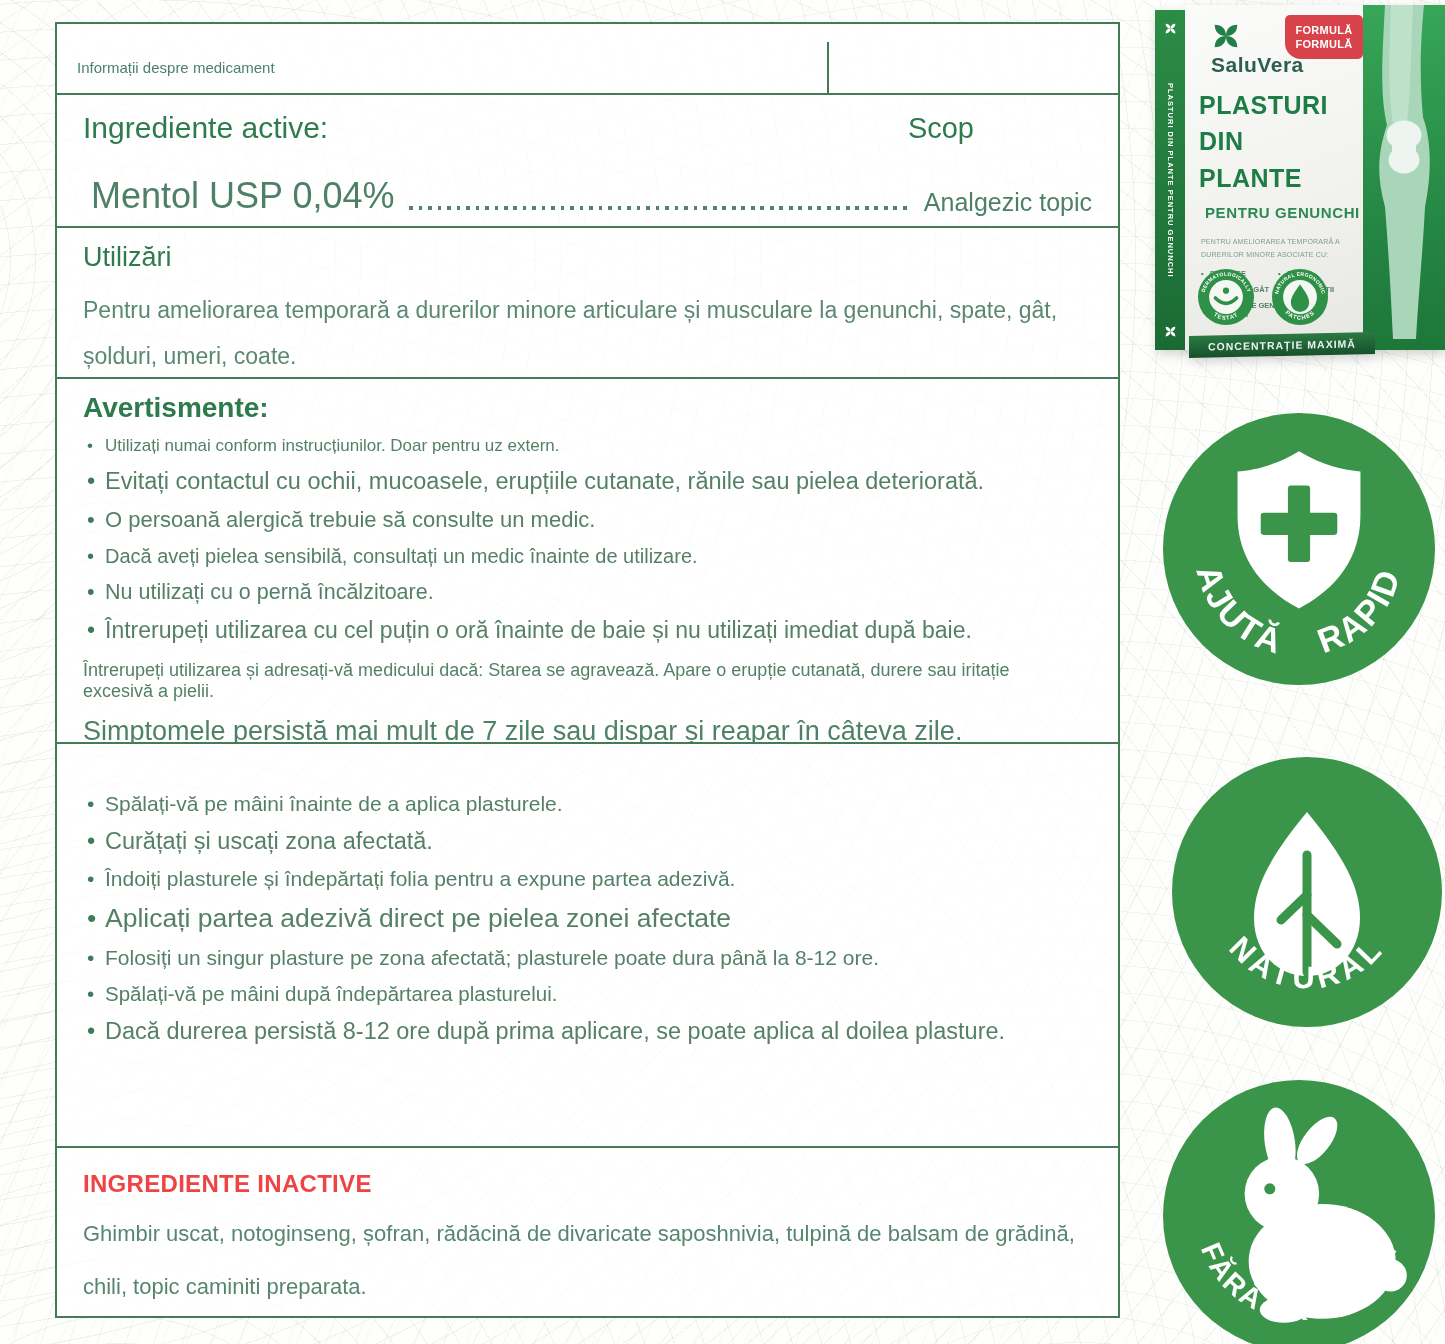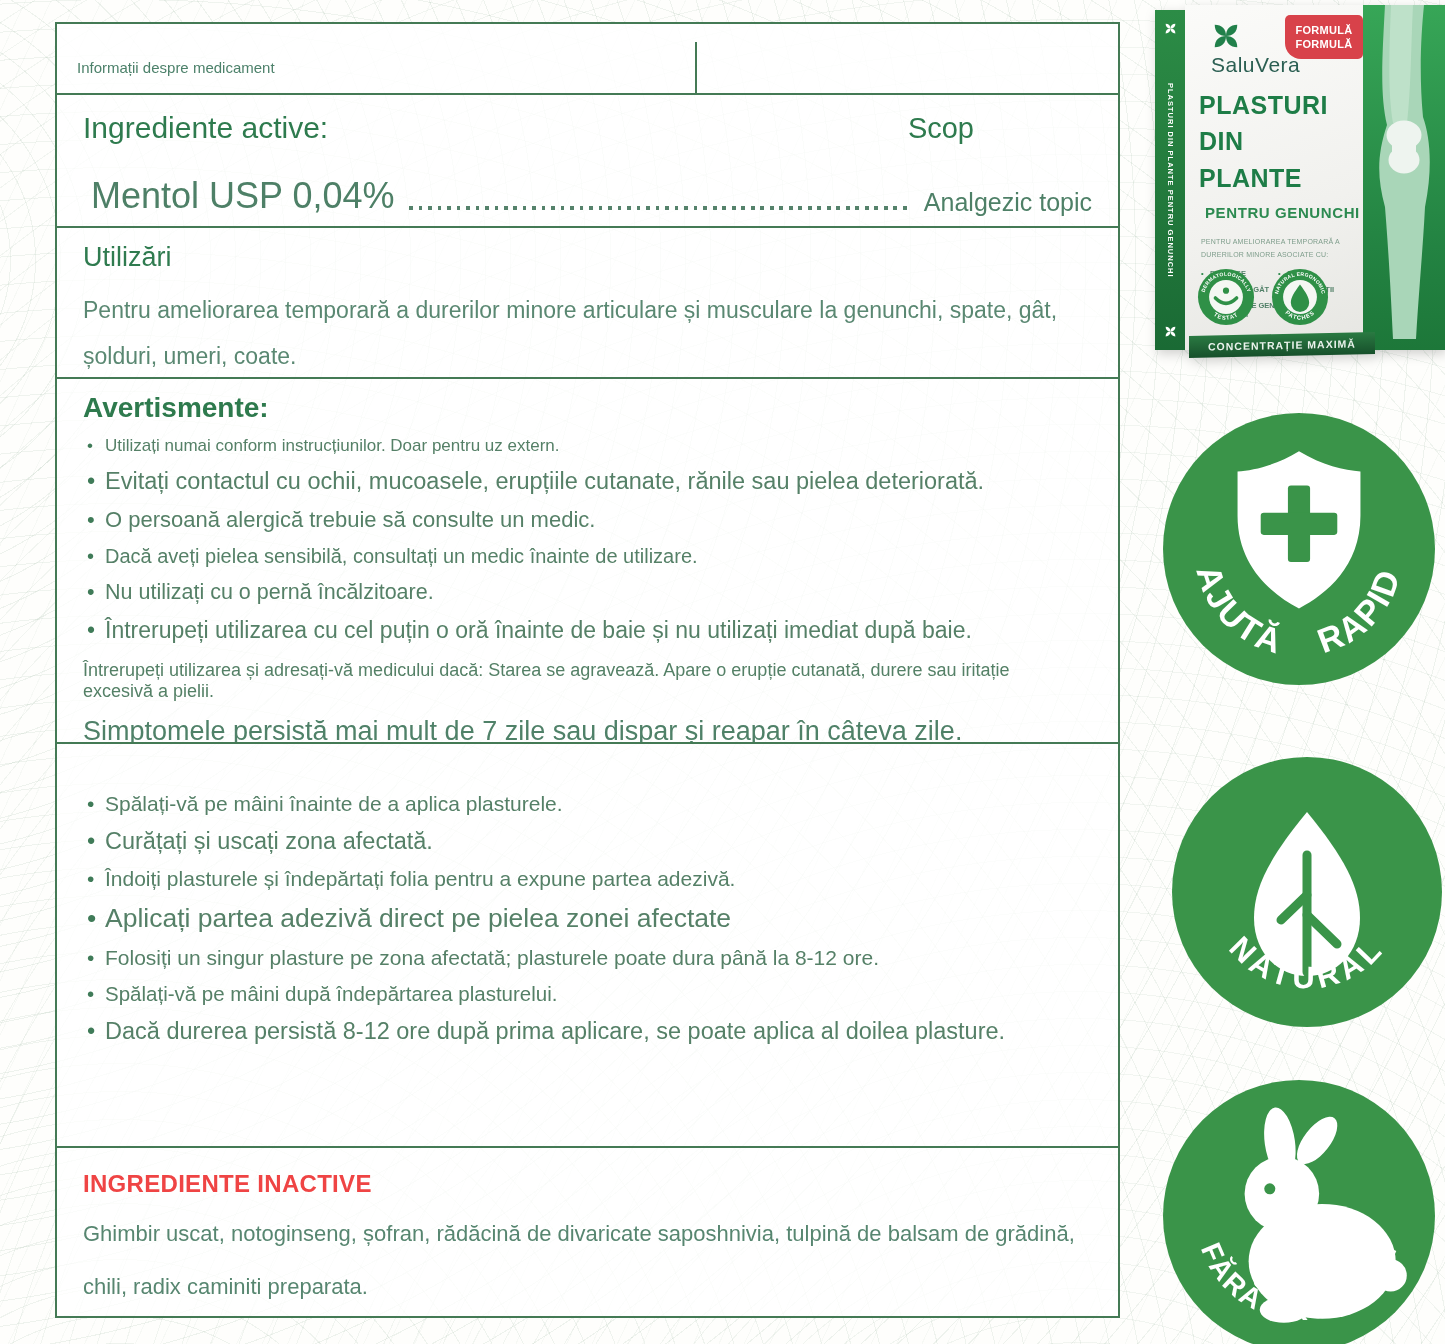--- a/index.html
+++ b/index.html
@@ -18,21 +18,21 @@
       repeating-linear-gradient(115deg, rgba(130,165,138,.06) 0 1px, transparent 1px 23px);
   }
   .label-wrap{position:absolute;left:55px;top:22px;width:1065px;z-index:2;color:#57866e;}
   .sec{
     box-sizing:border-box;border:2px solid #447a55;background:rgba(255,255,255,.78);
     margin-top:-2px;overflow:hidden;position:relative;
   }
   .sec:first-child{margin-top:0;}
   
   .sec.header-row{height:73px;display:flex;background:rgba(255,255,255,.85);}
-  .hdr-cell-l{box-sizing:border-box;width:640px;border-right:2px solid #447a55;display:flex;align-items:center;padding-left:20px;font-size:15px;color:#4c816a;margin-top:18px;}
+  .hdr-cell-l{box-sizing:border-box;width:772px;border-right:2px solid #447a55;display:flex;align-items:center;padding-left:20px;font-size:15px;color:#4c816a;margin-top:18px;}
   .hdr-cell-r{flex:1;}
   
   .sec.active{height:135px;padding:16px 26px 0 26px;}
   .ai-titles{display:flex;justify-content:space-between;align-items:baseline;}
   .ai-title{font-size:30px;color:#2e7b4e;font-weight:500;}
   .ai-scop{font-size:29px;color:#2e7b4e;font-weight:500;margin-right:118px;}
   .ai-row{display:flex;align-items:flex-end;margin-top:30px;}
   .ai-name{font-size:36px;color:#4e8067;white-space:nowrap;margin-left:8px;}
   .leader{flex:1;height:4px;margin:0 12px 7px 14px;
     background:repeating-linear-gradient(to right,#55826b 0 3.5px,transparent 3.5px 9.5px);}
@@ -76,21 +76,21 @@
   .product-box{position:absolute;left:1155px;top:5px;width:290px;height:350px;z-index:3;filter:drop-shadow(2px 4px 6px rgba(0,0,0,.18));}
   .spine{position:absolute;left:0;top:5px;width:30px;height:340px;background:linear-gradient(180deg,#2c8c46,#1a6a34);
     display:flex;flex-direction:column;align-items:center;justify-content:space-between;padding:12px 0;box-sizing:border-box;}
   .spine-text{writing-mode:vertical-rl;font-size:7.5px;font-weight:bold;color:#fff;letter-spacing:1px;white-space:nowrap;}
   .spine-ico{width:13px;height:13px;}
   .face{position:absolute;left:30px;top:0;width:178px;height:345px;background:linear-gradient(160deg,#fbfbf9 0%,#f1f1ee 60%,#e6e6e2 100%);}
   .leg-panel{position:absolute;left:208px;top:0;width:82px;height:345px;background:linear-gradient(180deg,#37a657 0%,#238342 70%,#1d7739 100%);}
   .red-badge{position:absolute;left:130px;top:10px;width:78px;height:44px;background:#d8424a;border-radius:5px 5px 5px 16px;
     color:#fff;font-weight:bold;font-size:11px;line-height:1.3;display:flex;flex-direction:column;align-items:center;justify-content:center;z-index:6;letter-spacing:.3px;}
   .brand{margin:16px 0 0 26px;display:flex;flex-direction:column;align-items:flex-start;}
-  .brand-name{font-size:21px;color:#2b5f52;letter-spacing:.5px;margin-top:2px;}
+  .brand-name{font-size:21px;color:#2b5f52;letter-spacing:.5px;margin-top:2px;font-weight:bold;}
   .pb-title{font-size:25px;font-weight:bold;color:#1e7d47;letter-spacing:.5px;margin:10px 0 0 14px;line-height:1.45;}
   .pb-title .t2{display:block;}
   .pb-sub{font-size:15px;font-weight:bold;color:#2c8a50;letter-spacing:.6px;margin:8px 0 0 20px;}
   .pb-desc{margin:14px 0 0 16px;font-size:7px;line-height:1.9;color:#7e9d8b;letter-spacing:.2px;}
   .pb-bullets{margin:8px 0 0 16px;width:150px;display:grid;grid-template-columns:1fr 1fr;row-gap:7px;column-gap:4px;
     font-size:7.5px;font-weight:600;color:#4f7f66;}
   .pb-bullets .b{position:relative;padding-left:9px;}
   .pb-bullets .b::before{content:"•";position:absolute;left:0;color:#2f8a4c;}
   .pb-bullets .b.wide{grid-column:1 / span 2;}
   .stamps{position:absolute;left:12px;bottom:24px;display:flex;gap:16px;}
@@ -151,21 +151,21 @@
       <li>Îndoiți plasturele și îndepărtați folia pentru a expune partea adezivă.</li>
       <li>Aplicați partea adezivă direct pe pielea zonei afectate</li>
       <li>Folosiți un singur plasture pe zona afectată; plasturele poate dura până la 8-12 ore.</li>
       <li>Spălați-vă pe mâini după îndepărtarea plasturelui.</li>
       <li>Dacă durerea persistă 8-12 ore după prima aplicare, se poate aplica al doilea plasture.</li>
     </ul>
   </div>
 
   <div class="sec inactive">
     <h2 class="inactive-title">INGREDIENTE INACTIVE</h2>
-    <p class="inactive-text">Ghimbir uscat, notoginseng, șofran, rădăcină de divaricate saposhnivia, tulpină de balsam de grădină, chili, radix caminiti preparata.</p>
+    <p class="inactive-text">Ghimbir uscat, notoginseng, șofran, rădăcină de divaricate saposhnivia, tulpină de balsam de grădină, chili, topic caminiti preparata.</p>
   </div>
 </div>
 
 <div class="product-box">
   <div class="spine">
     <svg class="spine-ico" viewBox="0 0 32 32">
       <g fill="#ffffff">
         <path d="M16 16 C16 8.5 20.5 4 28 4 C28 11.5 23.5 16 16 16 Z"></path>
         <path d="M16 16 C23.5 16 28 20.5 28 28 C20.5 28 16 23.5 16 16 Z"></path>
         <path d="M16 16 C16 23.5 11.5 28 4 28 C4 20.5 8.5 16 16 16 Z"></path>

